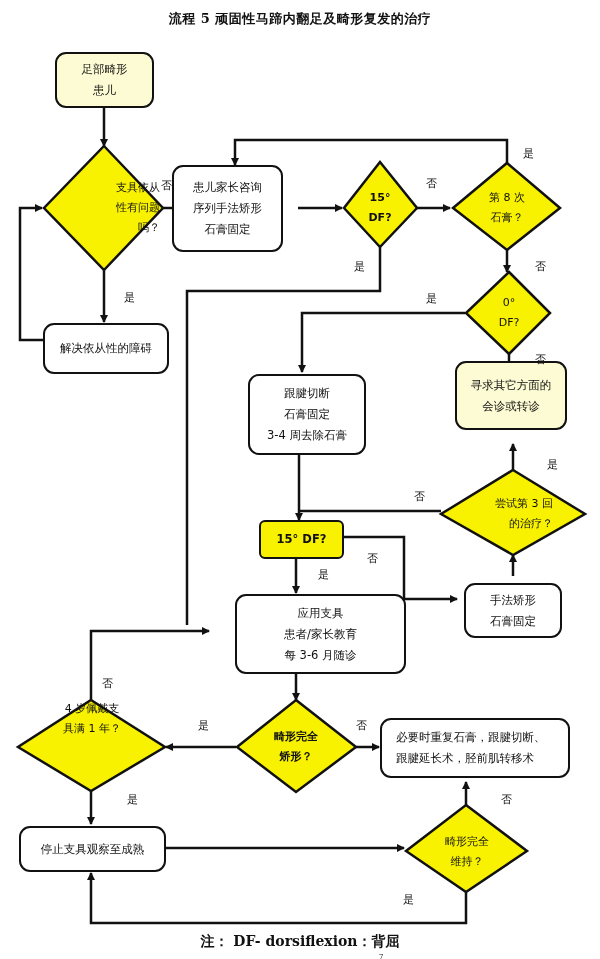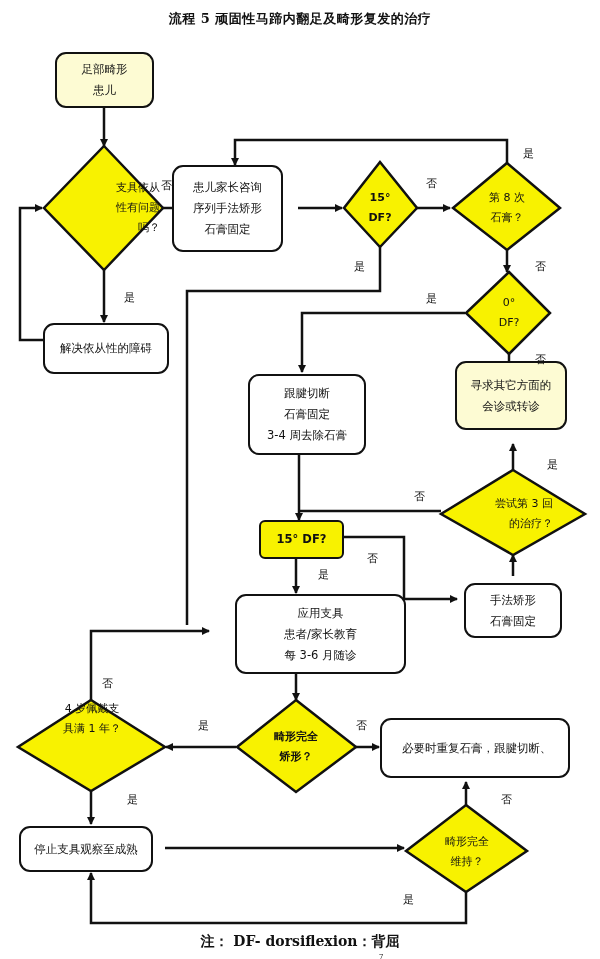--- a/index.html
+++ b/index.html
@@ -131,25 +131,26 @@
   <div>手法矫形</div>
   <div>石膏固定</div>
 </div>
 
 <div class="node box" style="left:211px;top:594px;width:171px;height:80px;margin-left:24px;">
   <div>应用支具</div>
   <div>患者/家长教育</div>
   <div>每 3-6 月随诊</div>
 </div>
 
-<div class="node box" style="left:380px;top:718px;width:190px;height:60px;align-items:flex-start;padding-left:20px;">
+<div class="node box" style="left:380px;top:718px;width:190px;height:60px;align-items:flex-start;padding-left:14px;">
   <div>必要时重复石膏，跟腱切断、</div>
-</div>
-
-<div class="node box" style="left:19px;top:826px;width:134px;height:46px;">
+  <div>跟腱延长术，胫前肌转移术</div>
+</div>
+
+<div class="node box" style="left:19px;top:826px;width:147px;height:46px;">
   <div>停止支具观察至成熟</div>
 </div>
 
 <div class="dtext" style="left:80px;top:175px;width:80px;height:66px;align-items:flex-end;">
   <div>支具依从</div>
   <div>性有问题</div>
   <div>吗？</div>
 </div>
 <div class="dtext" style="left:355px;top:185px;width:50px;height:46px;font-weight:bold;">
   <div>15°</div>

